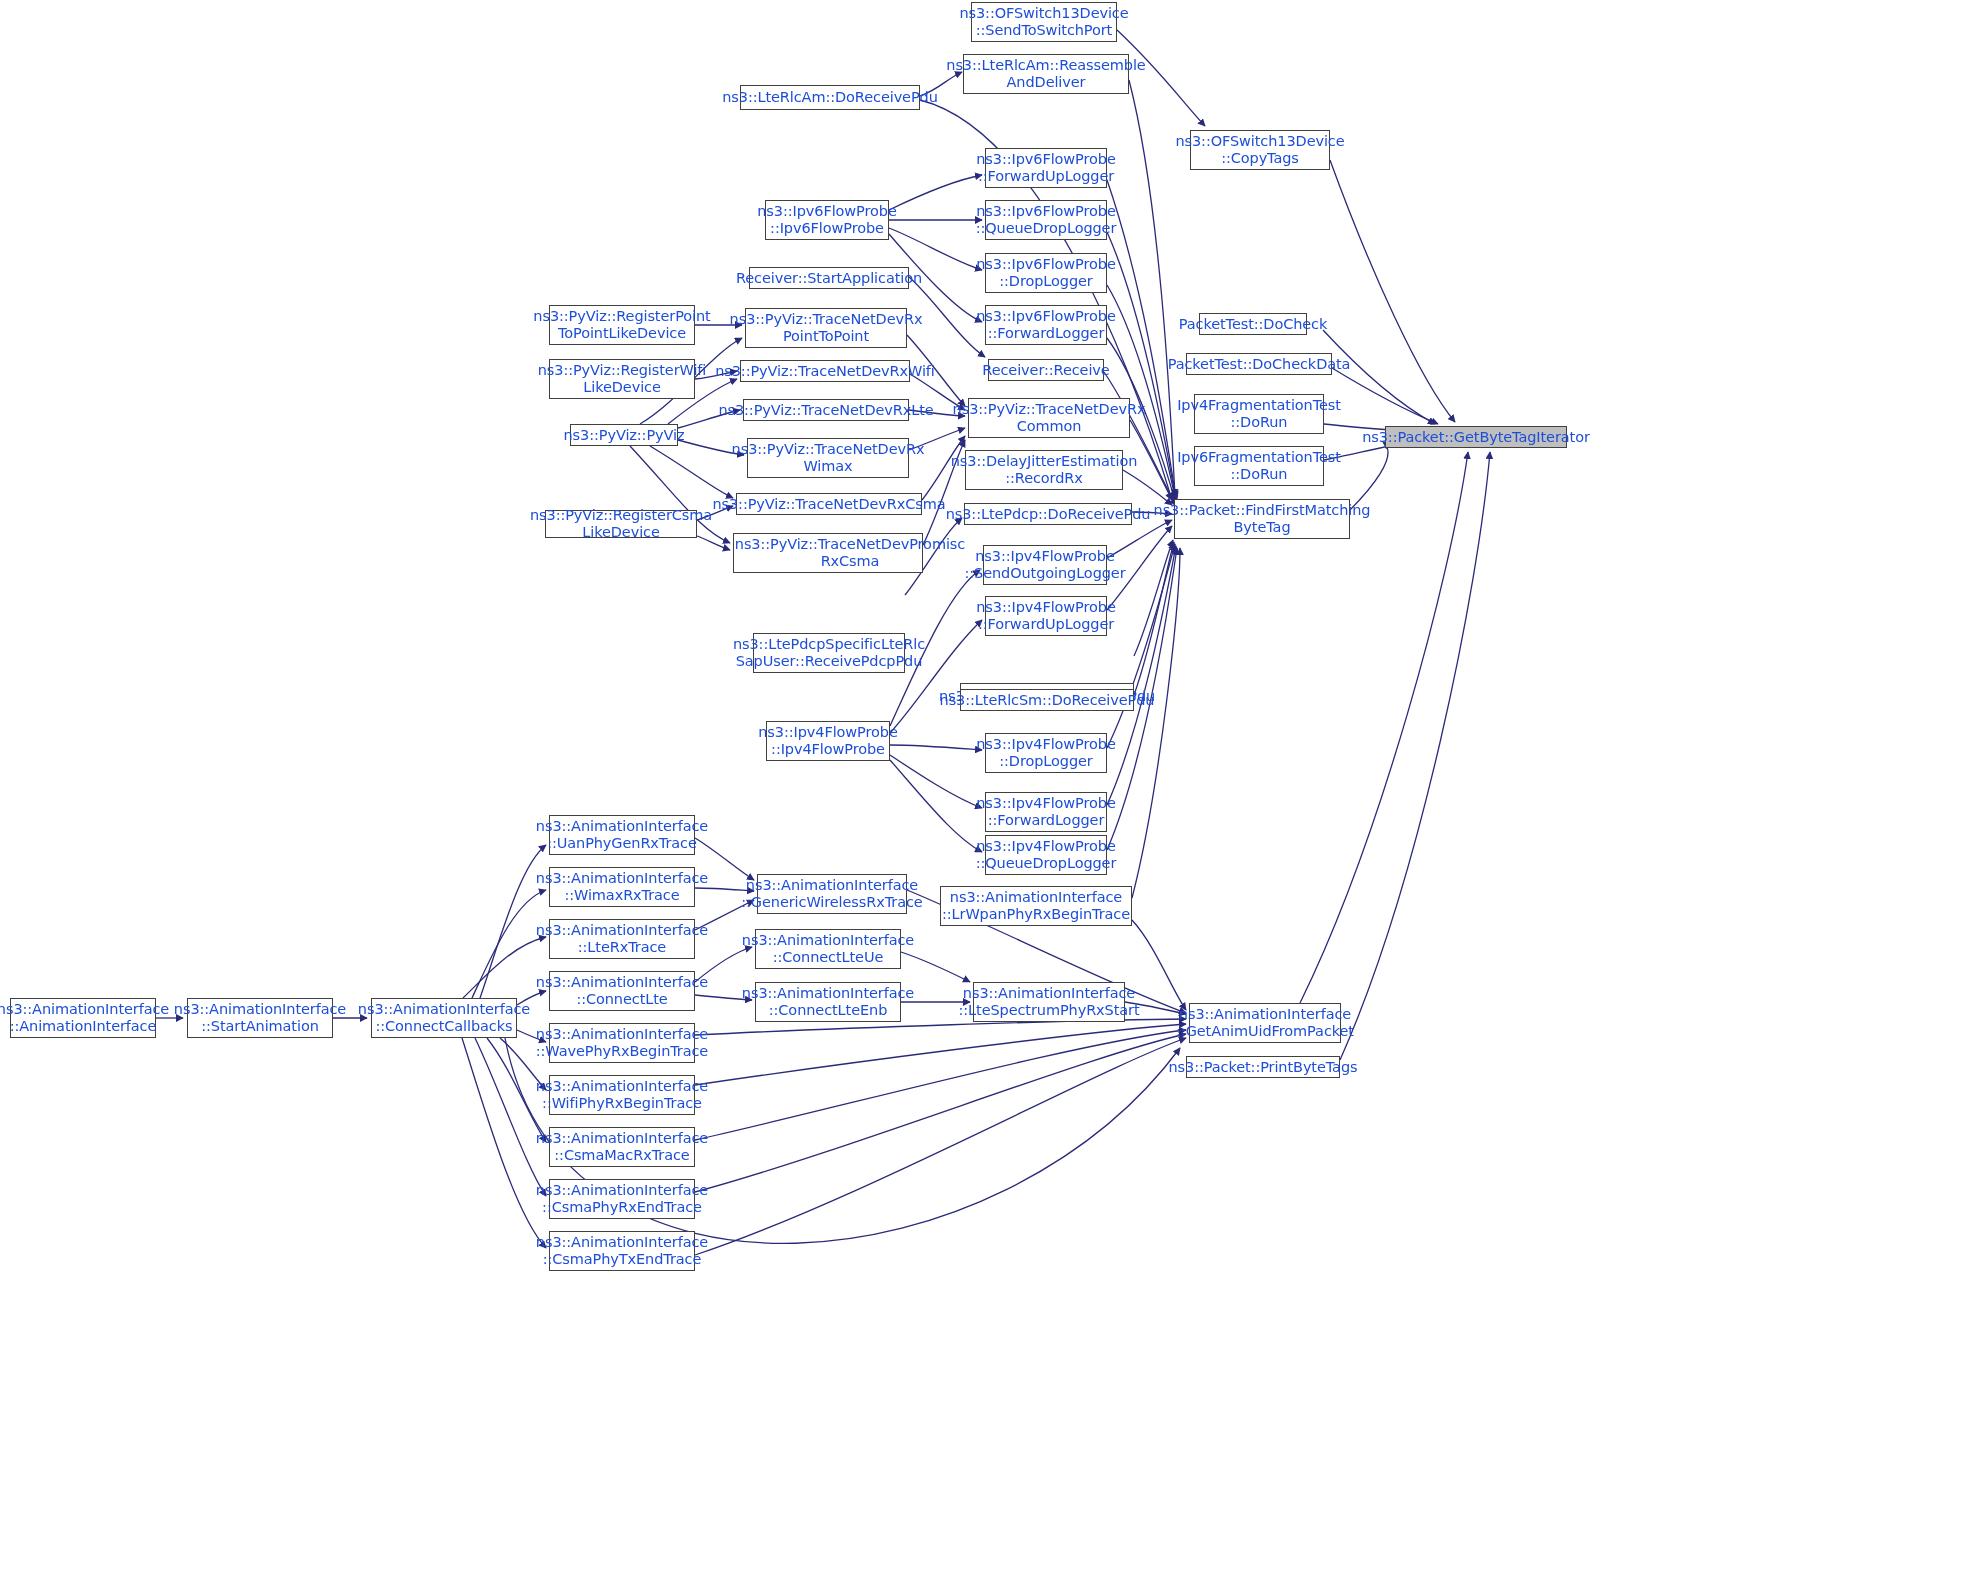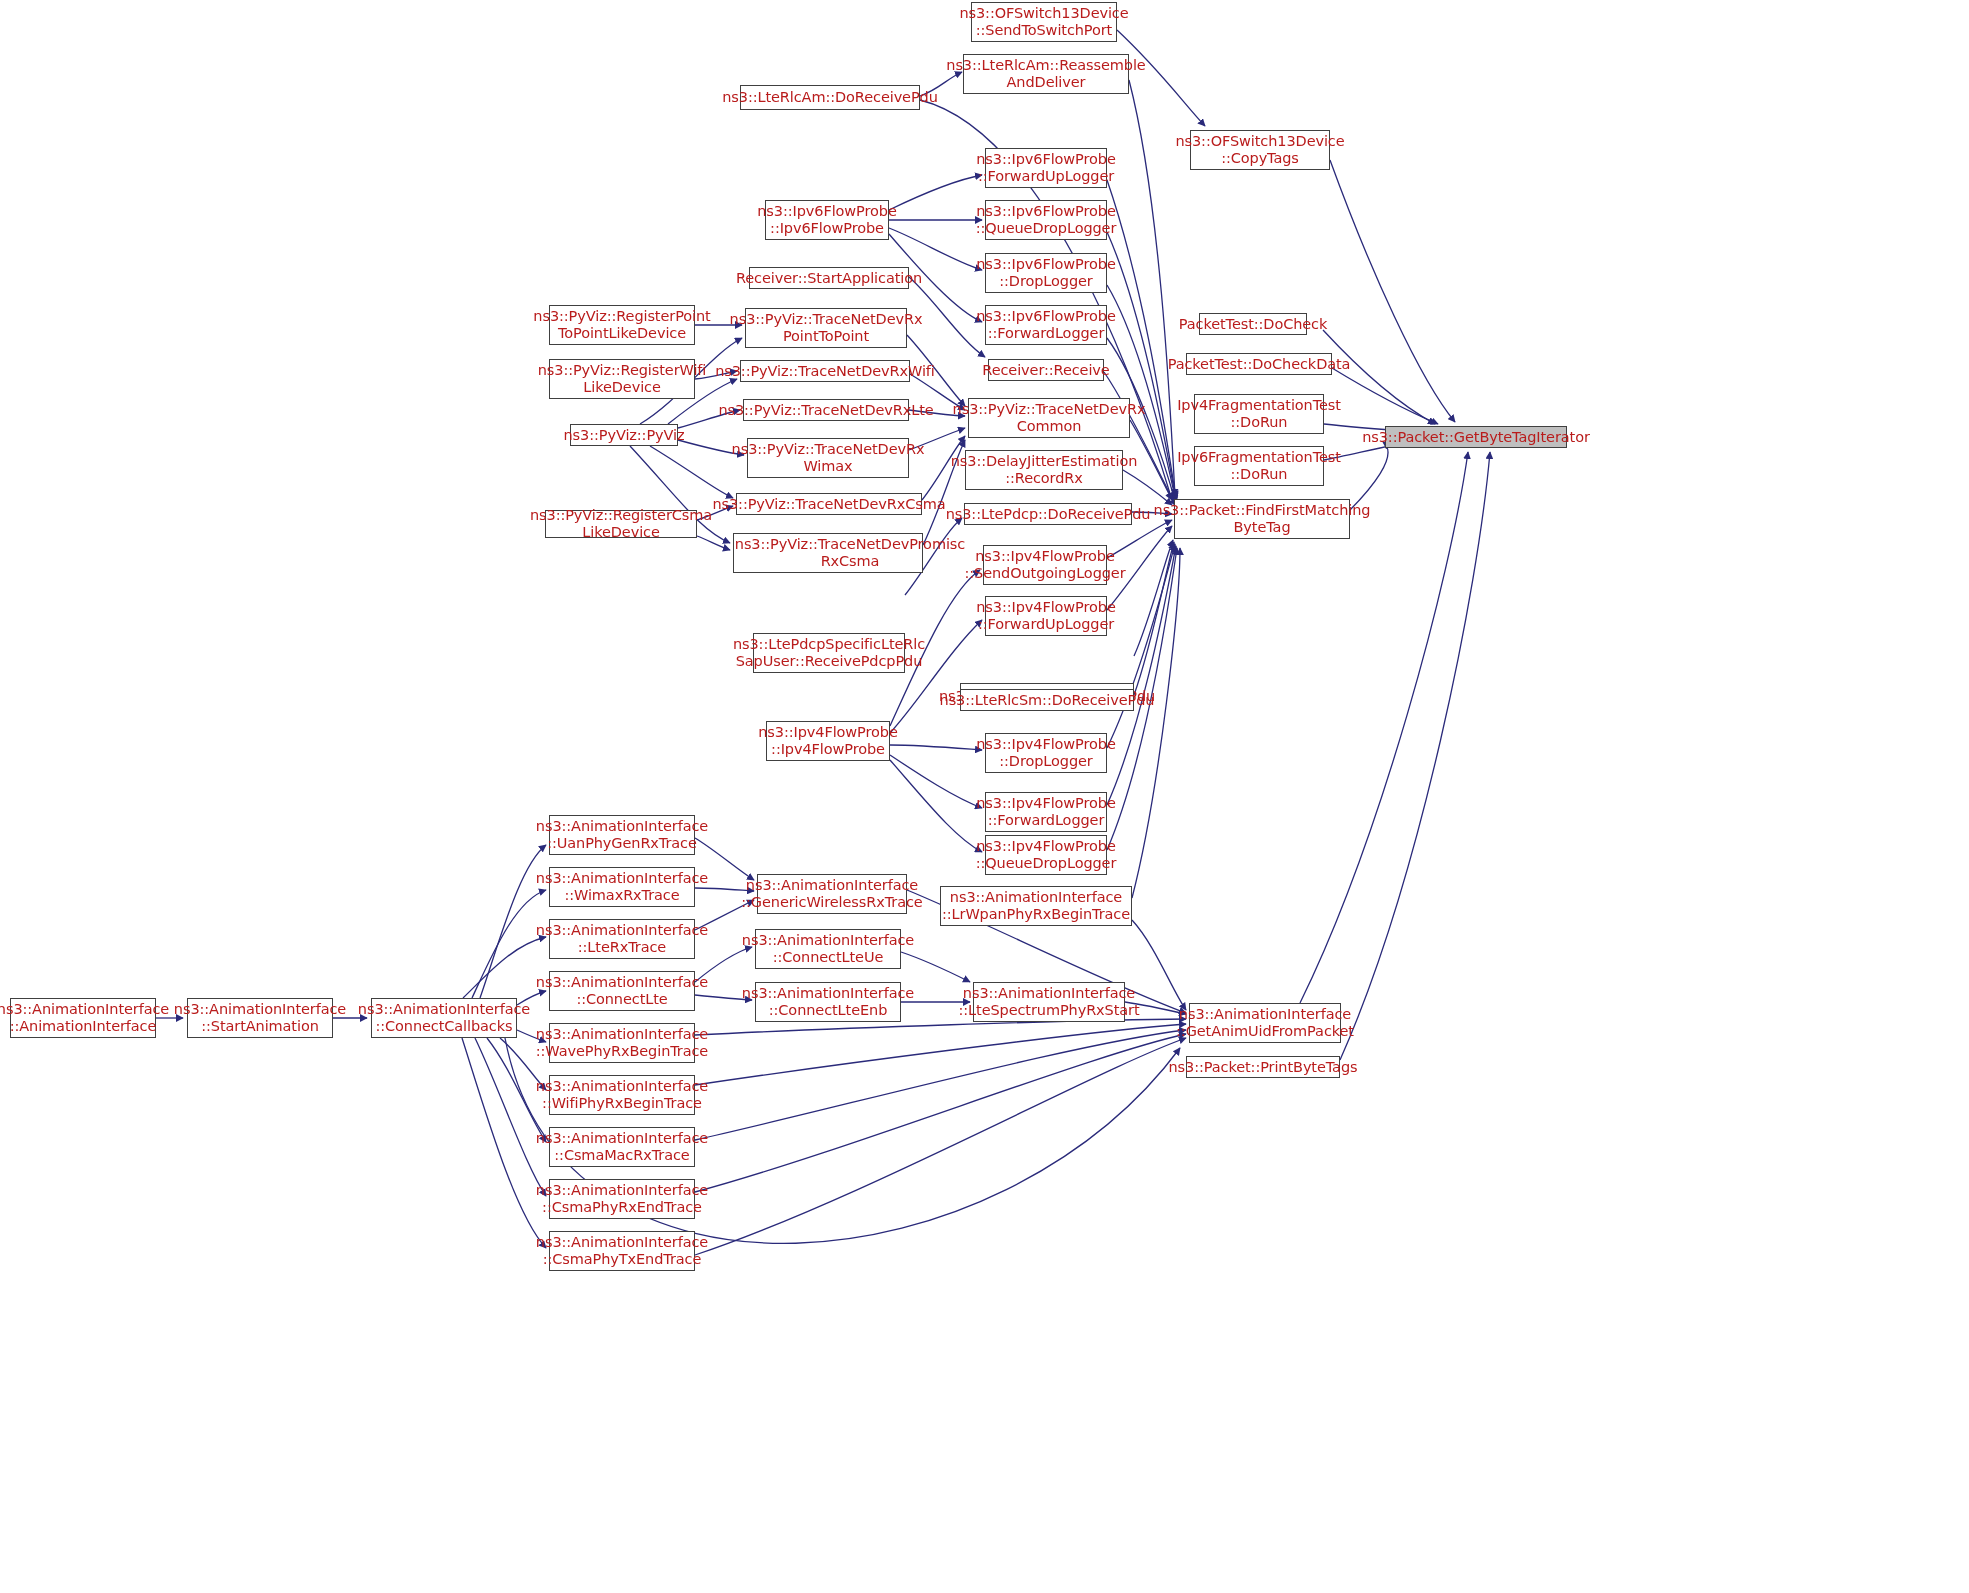--- a/index.html
+++ b/index.html
@@ -4,21 +4,21 @@
 <style>
   html,body{margin:0;padding:0;background:#ffffff;}
   body{font-family:"DejaVu Sans","Liberation Sans",sans-serif;}
   #canvas{position:relative;width:1969px;height:1593px;background:#ffffff;overflow:hidden;}
   svg#edges{position:absolute;left:0;top:0;width:1969px;height:1593px;pointer-events:none;}
   .node{
     position:absolute;
     box-sizing:border-box;
     border:1px solid #404040;
     background:#ffffff;
-    color:#b91c1c;
+    color:#1d4ed8;
     font-size:14.5px;
     line-height:17px;
     display:flex;
     align-items:center;
     justify-content:center;
     text-align:center;
     white-space:pre-line;
     letter-spacing:-0.1px;
     z-index:5;
   }

